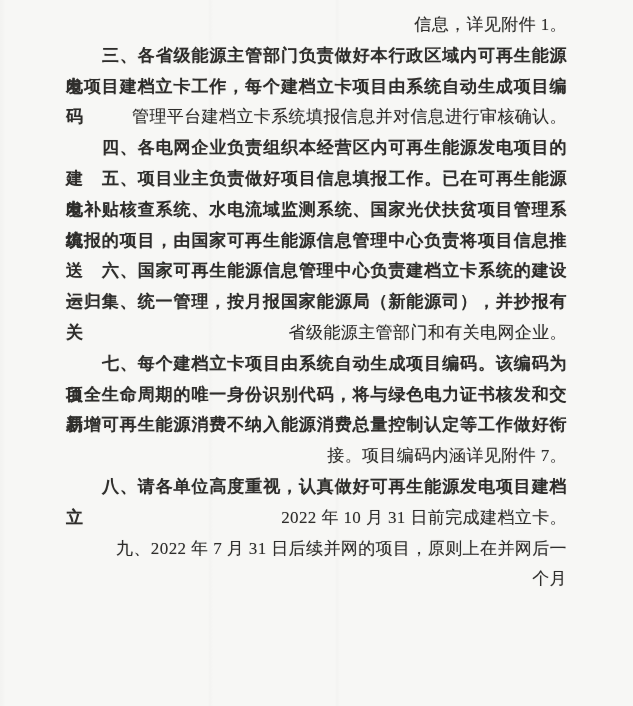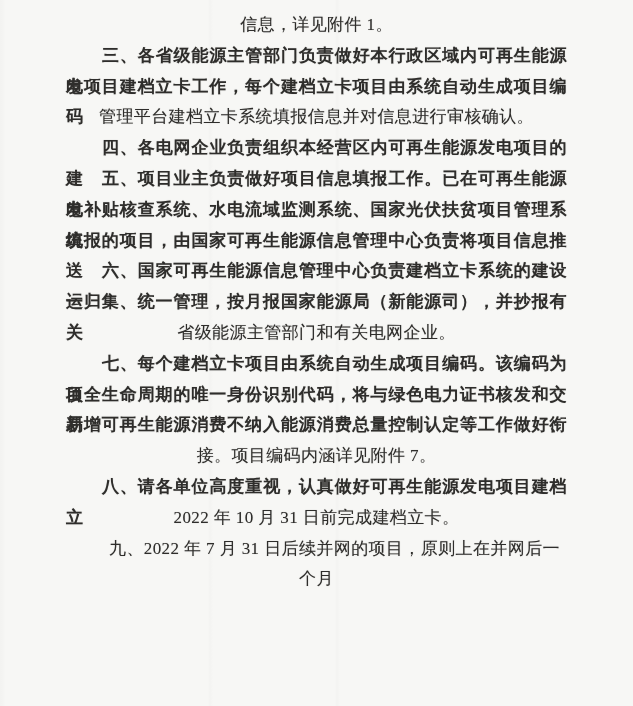--- a/index.html
+++ b/index.html
@@ -34,21 +34,21 @@
   }
   .line {
     height: 30.8px;
     line-height: 30.8px;
     font-size: 17px;
     color: #2e2d2b;
     letter-spacing: 0.4px;
     white-space: normal;
     overflow: visible;
     text-shadow: 0 0 1px rgba(70, 68, 64, 0.35);
-    text-align: center;
+    text-align: right;
   }
   .line.just {
     text-align: justify;
     text-align-last: justify;
     font-weight: bold;
   }
   .line.indent {
     text-indent: 36px;
   }
 </style>

